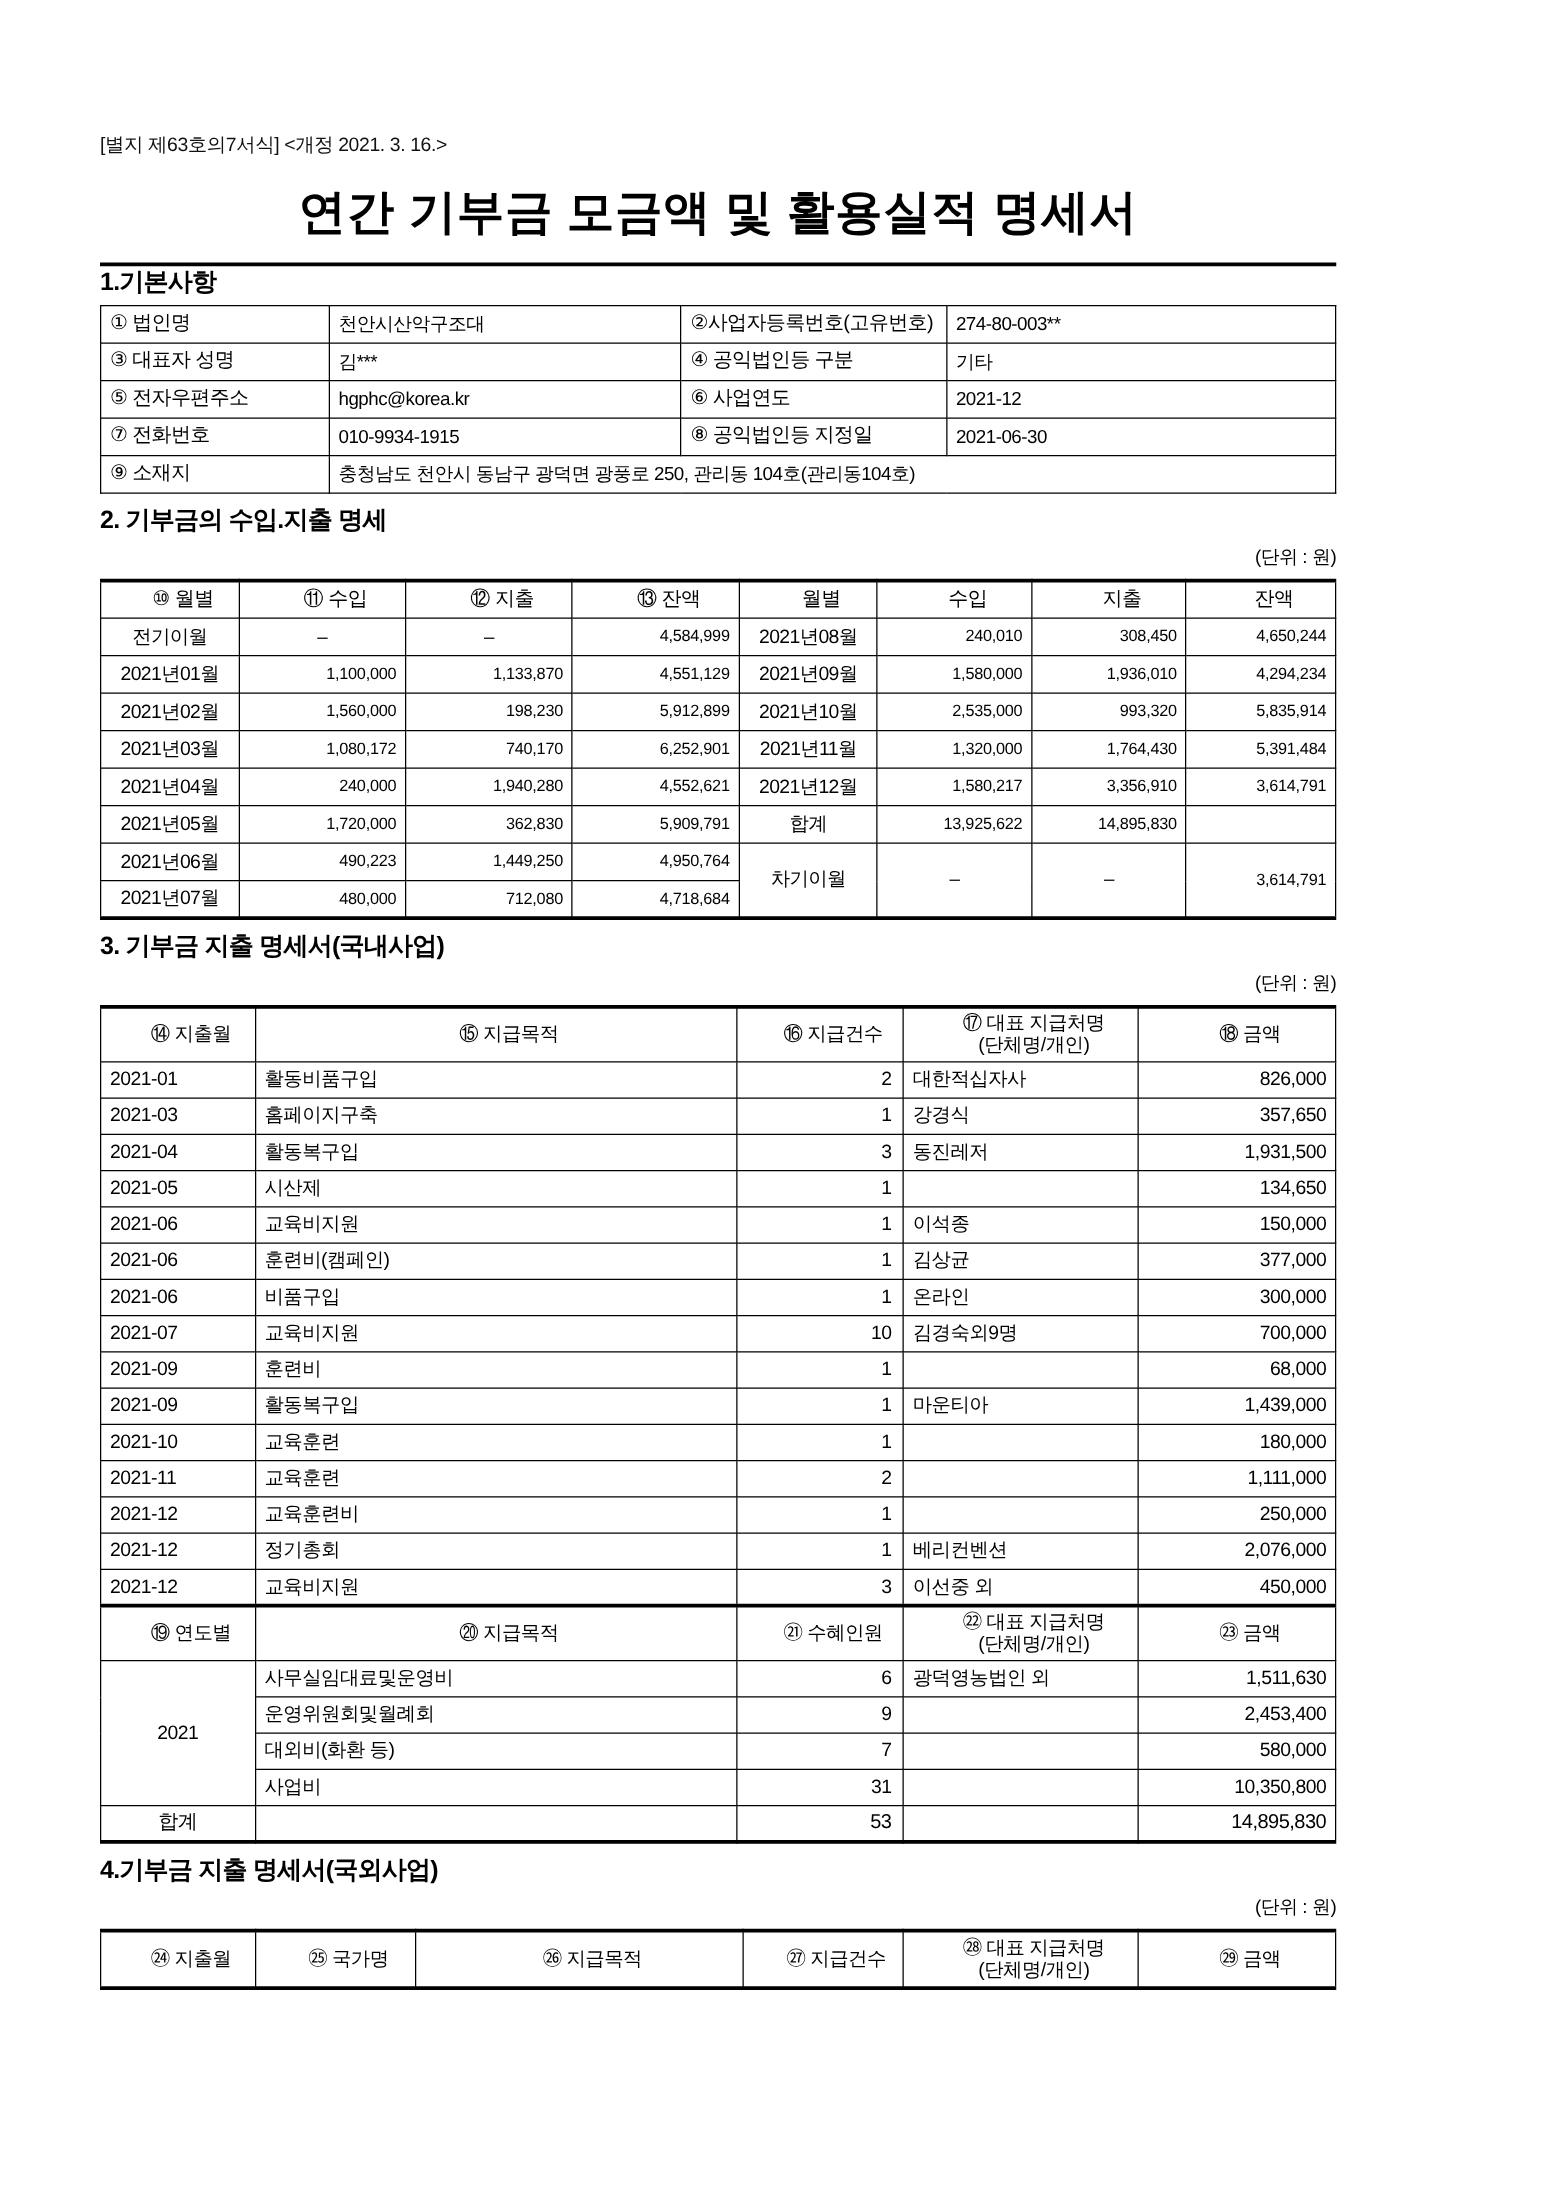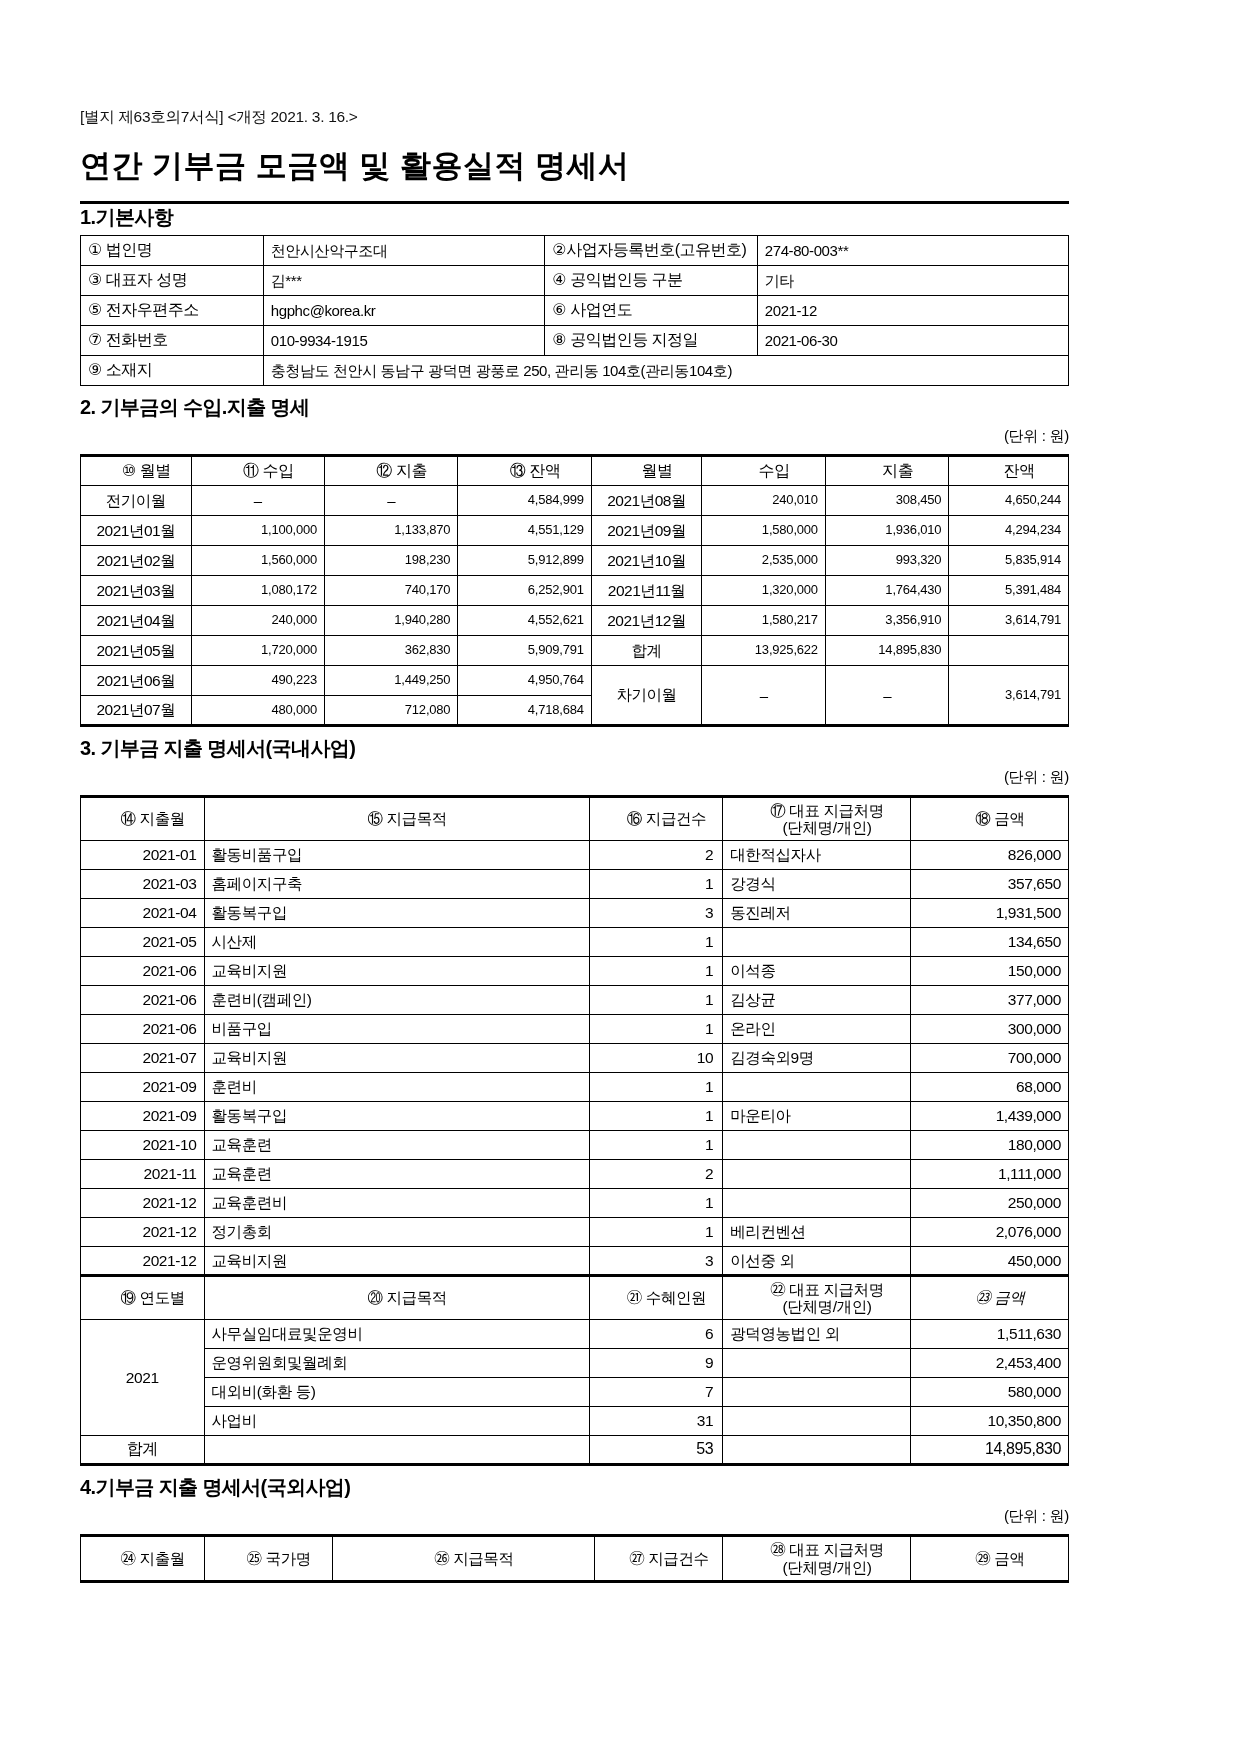--- a/index.html
+++ b/index.html
@@ -24,21 +24,22 @@
 
   
   .formcode {
     font-size: 15.5px;
     letter-spacing: -0.3px;
     color: #111;
     margin: 0 0 20px 0;
     line-height: 1.2;
   }
   .doc-title {
-    font-size: 31px;
+    text-align: center;
+    font-size: 38px;
     font-weight: bold;
     letter-spacing: 0.5px;
     margin: 0 0 16px 0;
     line-height: 1.25;
   }
   .side-note {
     text-align: right;
     font-size: 15.5px;
     margin: 0 0 6px 0;
     letter-spacing: -0.3px;
@@ -99,21 +100,21 @@
   #t-io td { height: 30px; }
   #t-io .mon { text-align: center; font-size: 15.5px; letter-spacing: -0.5px; }
   #t-io .hdr td { font-size: 16px; }
   #t-io .dash { text-align: center; font-size: 15px; }
 
   
   #t-dom td { height: 29px; }
   #t-dom .hdr td { font-size: 15.5px; line-height: 1.2; }
   #t-dom .amt { text-align: right; font-size: 15.5px; }
   #t-dom .cnt { text-align: right; font-size: 15.5px; padding-right: 9px; }
-  #t-dom .mon { text-align: right; font-size: 15.5px; }
+  #t-dom .mon { text-align: left; font-size: 15.5px; }
   #t-dom .purpose { text-align: left; font-size: 15.5px; }
   #t-dom .payee { text-align: left; font-size: 15.5px; }
   #t-dom .hdr2 td { height: 44px; font-size: 15.5px; line-height: 1.15; }
   #t-dom .yr { text-align: center; font-size: 15.5px; }
   #t-dom .sumrow td { font-size: 16px; }
 
   
   #t-ovs td { height: 46px; font-size: 15.5px; line-height: 1.15; text-align: center; }
   .two-line { line-height: 1.15; }
 </style>
@@ -409,21 +410,21 @@
       </tr>
 
       <tr class="hdr hdr2" style="border-top:3px solid #000;">
         <td style="border-top:2px solid #000;">⑲ 연도별</td>
         <td style="border-top:2px solid #000;">⑳ 지급목적</td>
         <td style="border-top:2px solid #000;">㉑ 수혜인원</td>
         <td class="two-line" style="border-top:2px solid #000;">
           <div>㉒ 대표 지급처명</div>
           <div>(단체명/개인)</div>
         </td>
-        <td style="border-top:2px solid #000;font-style:italic;">㉓ 금액</td>
+        <td style="border-top:2px solid #000;">㉓ 금액</td>
       </tr>
 
       <tr>
         <td class="yr" rowspan="4">2021</td>
         <td class="purpose">사무실임대료및운영비</td>
         <td class="cnt">6</td>
         <td class="payee">광덕영농법인 외</td>
         <td class="amt">1,511,630</td>
       </tr>
       <tr>

